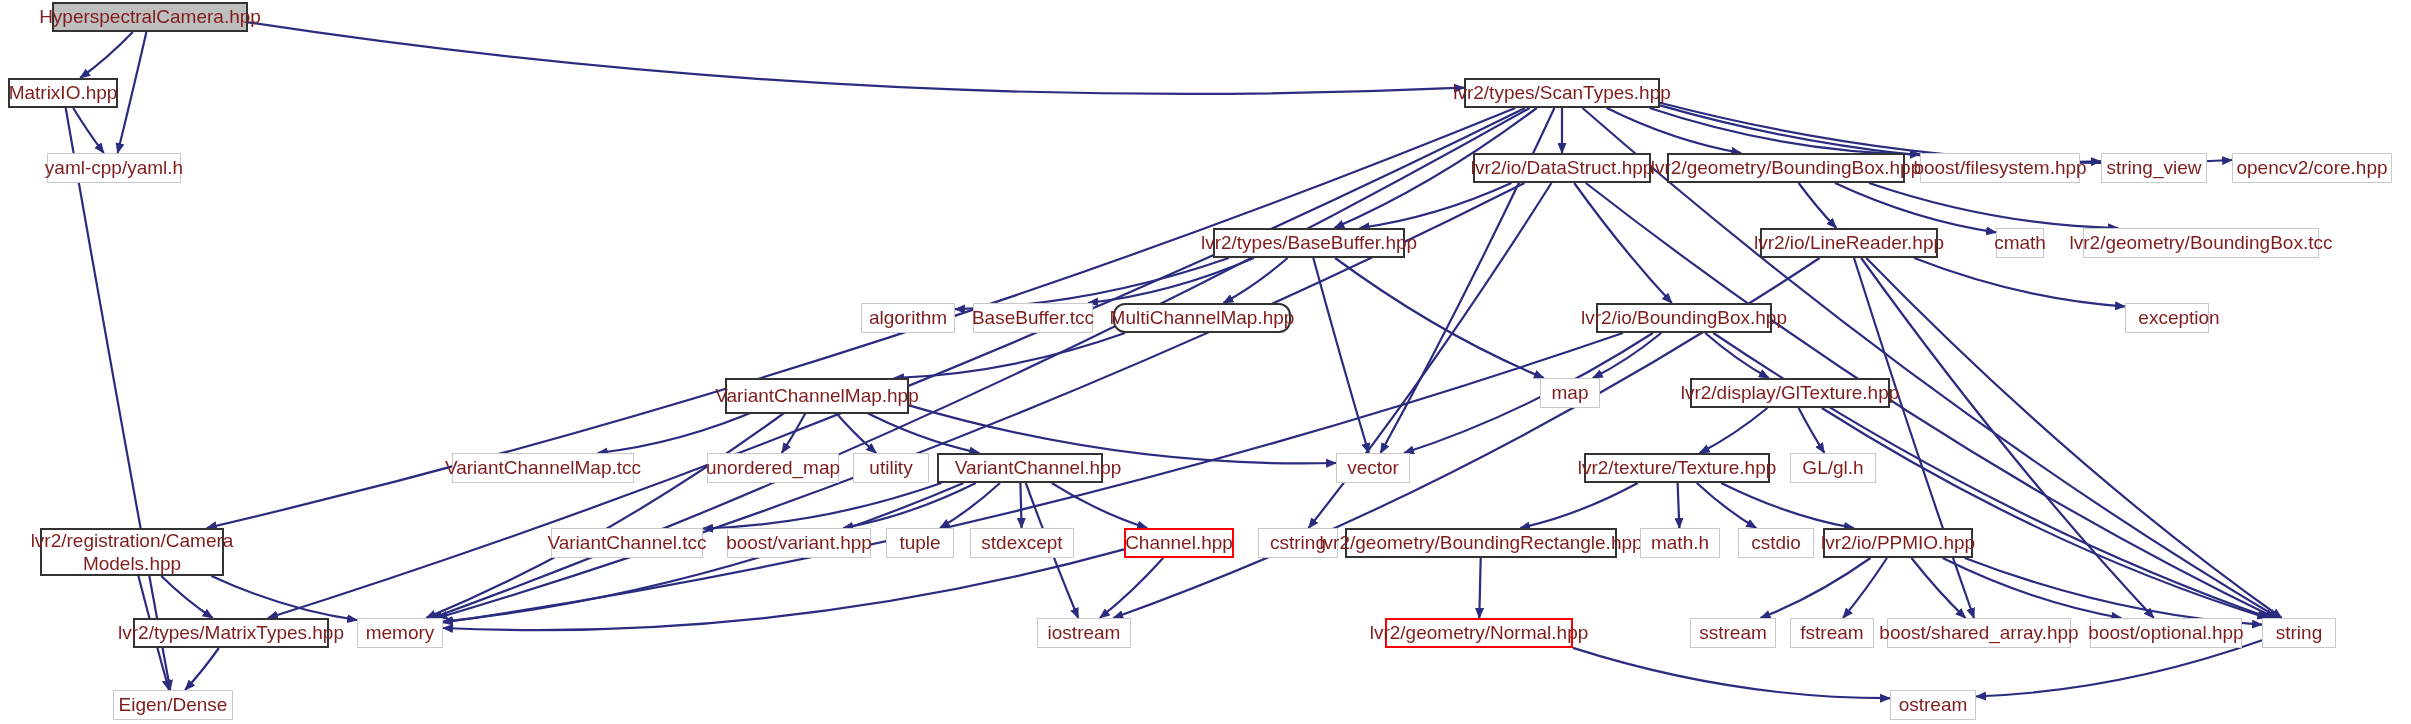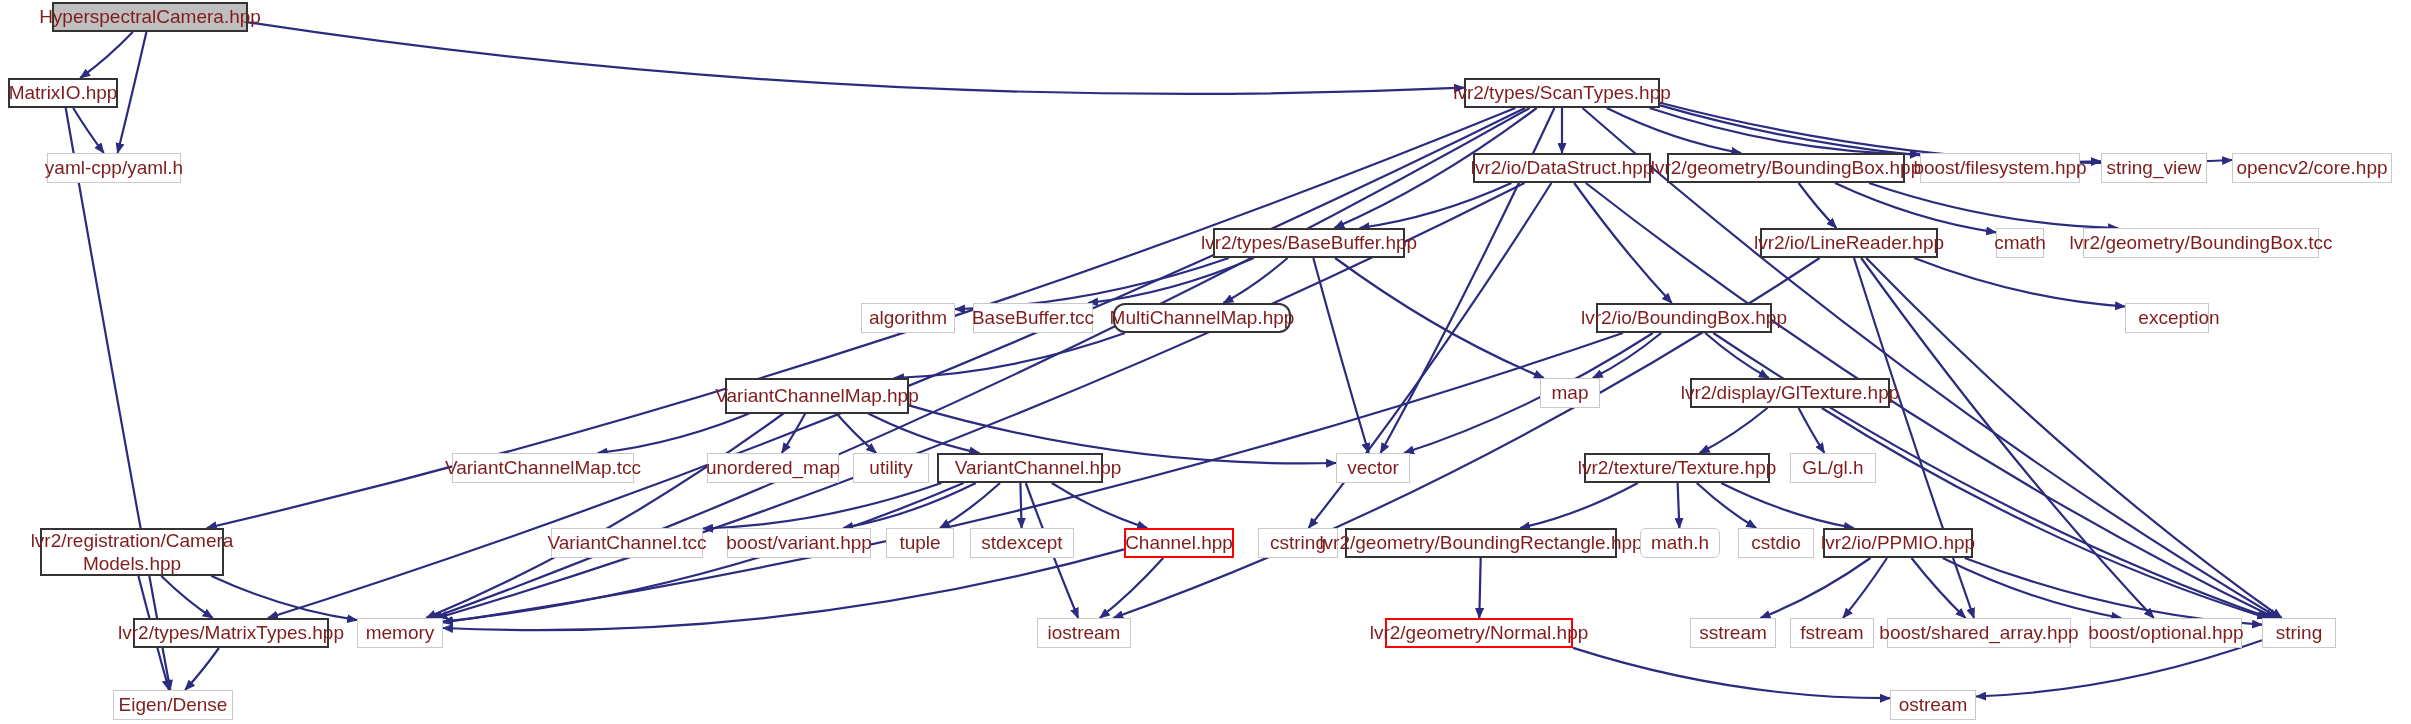--- a/index.html
+++ b/index.html
@@ -140,21 +140,21 @@
       <div class="node-box n-plain" style="left: 1790px; top: 453px; width: 86px; height: 30px;">GL/gl.h</div>
       <div class="node-box n-bold n-multiline" style="left: 40px; top: 528px; width: 184px; height: 48px;">lvr2/registration/Camera
 Models.hpp</div>
       <div class="node-box n-plain" style="left: 551px; top: 528px; width: 152px; height: 30px;">VariantChannel.tcc</div>
       <div class="node-box n-plain" style="left: 727px; top: 528px; width: 144px; height: 30px;">boost/variant.hpp</div>
       <div class="node-box n-plain" style="left: 886px; top: 528px; width: 68px; height: 30px;">tuple</div>
       <div class="node-box n-plain" style="left: 970px; top: 528px; width: 104px; height: 30px;">stdexcept</div>
       <div class="node-box n-red" style="left: 1124px; top: 528px; width: 110px; height: 30px;">Channel.hpp</div>
       <div class="node-box n-plain" style="left: 1258px; top: 528px; width: 80px; height: 30px;">cstring</div>
       <div class="node-box n-bold" style="left: 1345px; top: 528px; width: 272px; height: 30px;">lvr2/geometry/BoundingRectangle.hpp</div>
-      <div class="node-box n-plain" style="left: 1640px; top: 528px; width: 80px; height: 30px; border-radius: 6px;">math.h</div>
+      <div class="node-box n-plain" style="left: 1640px; top: 528px; width: 80px; height: 30px;">math.h</div>
       <div class="node-box n-plain" style="left: 1738px; top: 528px; width: 76px; height: 30px;">cstdio</div>
       <div class="node-box n-bold" style="left: 1823px; top: 528px; width: 150px; height: 30px;">lvr2/io/PPMIO.hpp</div>
       <div class="node-box n-bold" style="left: 133px; top: 618px; width: 196px; height: 30px;">lvr2/types/MatrixTypes.hpp</div>
       <div class="node-box n-plain" style="left: 357px; top: 618px; width: 86px; height: 30px;">memory</div>
       <div class="node-box n-plain" style="left: 1037px; top: 618px; width: 94px; height: 30px;">iostream</div>
       <div class="node-box n-red" style="left: 1385px; top: 618px; width: 188px; height: 30px;">lvr2/geometry/Normal.hpp</div>
       <div class="node-box n-plain" style="left: 1690px; top: 618px; width: 86px; height: 30px;">sstream</div>
       <div class="node-box n-plain" style="left: 1790px; top: 618px; width: 84px; height: 30px;">fstream</div>
       <div class="node-box n-plain" style="left: 1887px; top: 618px; width: 184px; height: 30px;">boost/shared_array.hpp</div>
       <div class="node-box n-plain" style="left: 2090px; top: 618px; width: 152px; height: 30px;">boost/optional.hpp</div>

